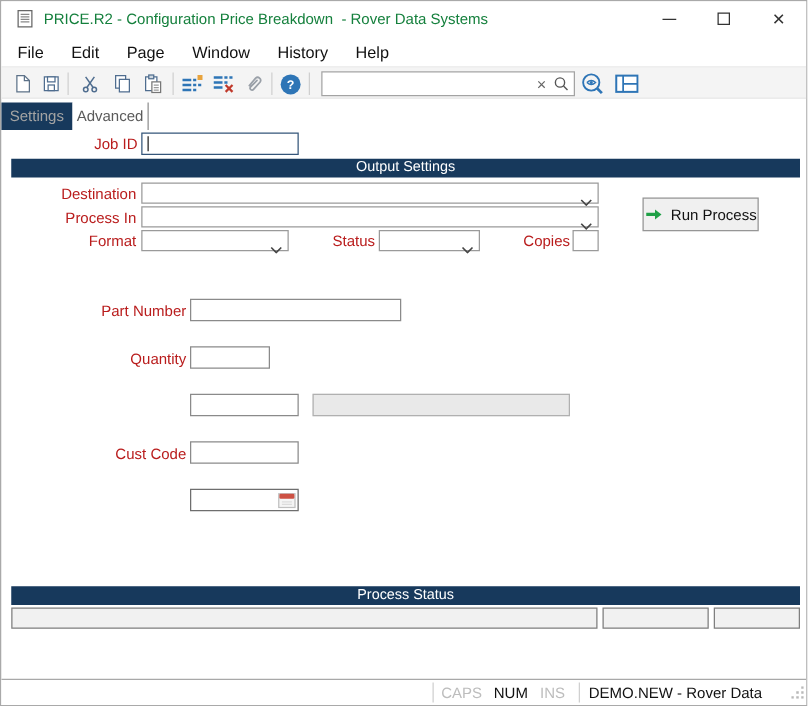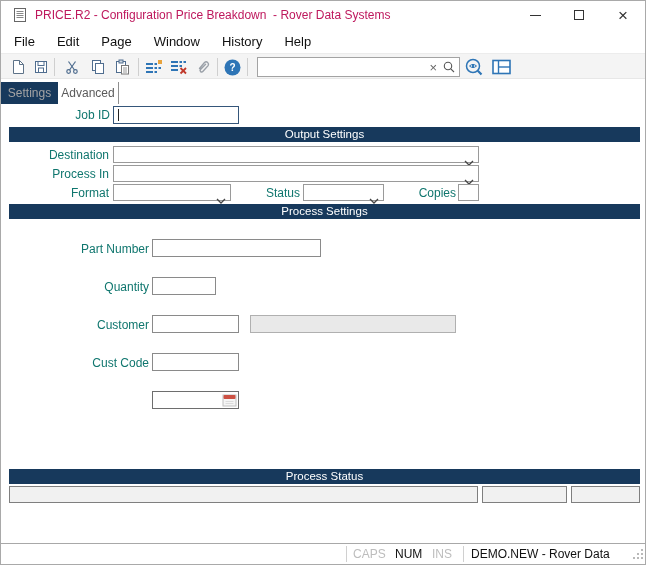--- a/index.html
+++ b/index.html
@@ -6,21 +6,21 @@
   html,body { background:#fff; }
   body { font-family:"Liberation Sans", sans-serif; }
 
   .window { position:relative; width:646px; height:565px; background:#fff;
             border:1px solid #a9a9a9; overflow:hidden; }
 
   
   .titlebar { position:absolute; top:0; left:0; right:0; height:28px; background:#fff; }
   .app-icon { position:absolute; left:11px; top:6px; width:16px; height:16px; }
   .title-text { position:absolute; left:34px; top:0; height:28px; line-height:28px;
-                font-size:12px; color:#be185d; white-space:pre; }
+                font-size:12px; color:#15803d; white-space:pre; }
   .win-btn { position:absolute; top:0; width:44px; height:28px; display:flex;
              align-items:center; justify-content:center; cursor:default; }
   .wb-min { right:88px; } .wb-max { right:44px; } .wb-close { right:0; }
   .glyph-min { width:11px; height:1px; background:#333; }
   .glyph-max { width:10px; height:10px; border:1px solid #333; background:#fff; }
   .glyph-close { font-size:17px; color:#333; line-height:1; font-weight:400; }
 
   
   .menubar { position:absolute; top:28px; left:0; right:0; height:24px; background:#fff;
              display:flex; align-items:center; padding-left:10px; }
@@ -39,21 +39,21 @@
   .sb-mag { padding:0 4px 0 2px; display:flex; align-items:center; }
 
   
   .tab { position:absolute; top:81px; height:22px; line-height:22px; font-size:12px;
          text-align:center; }
   .tab-active { left:0; width:57px; background:#17395C; color:#a3a3a3; }
   .tab-idle { left:57px; width:61px; background:#fff; color:#5a5a5a;
               border-right:1px solid #8f8f8f; }
 
   
-  .lbl { position:absolute; font-size:12px; color:#0f766e; text-align:right; }
+  .lbl { position:absolute; font-size:12px; color:#b91c1c; text-align:right; }
   .sechdr { position:absolute; left:8px; width:631px; height:15px; background:#17395C;
             color:#fff; font-size:11.5px; text-align:center; line-height:15px; }
   .txt { position:absolute; background:#fff; border:1px solid #8a8a8a; height:18px;
          font:12px "Liberation Sans",sans-serif; padding:0 3px; outline:none; }
   .txt-focus { border-color:#35567a; }
   .txt-ro { background:#e9e9e9; border-color:#b0b0b0; }
   .dd { position:absolute; background:#fff; border:1px solid #9a9a9a; height:17px; }
   .dd .chev { position:absolute; right:4px; top:5px; }
   .ddtext { position:absolute; left:3px; top:1px; font-size:12px; color:#222; }
   .caret { position:absolute; left:117px; top:108px; width:1px; height:12px; background:#222; }
@@ -249,30 +249,35 @@
   <div class="dd" style="left:302px; top:183px; width:81px;">
     <span class="ddtext"></span>
     <span class="chev"><svg width="10" height="6">
           <polyline points="1,1 5,5 9,1" fill="none" stroke="#444" stroke-width="1.3"></polyline>
         </svg></span>
   </div>
 
   <div class="lbl" style="left:385px; top:185px; width:70px;">Copies</div>
   <input class="txt" style="left: 457px; top: 183px; width: 21px; height: 17px; border-color: rgb(154, 154, 154);" value="">
 
-
-  <div class="sechdr" style="top:203px;">Process Settings</div>
+  <div class="runbtn">
+    <svg width="14" height="11">
+        <rect x="1" y="4.2" width="7" height="2.6" fill="#1FA046"></rect>
+        <polygon points="8,1.5 13.2,5.5 8,9.5" fill="#1FA046"></polygon>
+      </svg>
+    <span>Run Process</span>
+  </div>
+
 
   <div class="lbl" style="left:8px; top:241px; width:140px;">Part Number</div>
   <input class="txt" style="left: 151px; top: 238px; width: 169px;" value="">
 
   <div class="lbl" style="left:8px; top:279px; width:140px;">Quantity</div>
   <input class="txt" style="left: 151px; top: 276px; width: 64px;" value="">
 
-  <div class="lbl" style="left:8px; top:317px; width:140px;">Customer</div>
   <input class="txt" style="left: 151px; top: 314px; width: 87px;" value="">
   <input class="txt txt-ro" style="left: 249px; top: 314px; width: 206px;" readonly="" value="">
 
   <div class="lbl" style="left:8px; top:355px; width:140px;">Cust Code</div>
   <input class="txt" style="left: 151px; top: 352px; width: 87px;" value="">
 
   <input class="txt" style="left: 151px; top: 390px; width: 87px; border-color: rgb(110, 110, 110);" value="">
   <span class="calbtn">
     <svg width="15" height="14">
         <rect x="1" y="2" width="13" height="11" fill="#f5f5f5" stroke="#c0c0c0"></rect>

